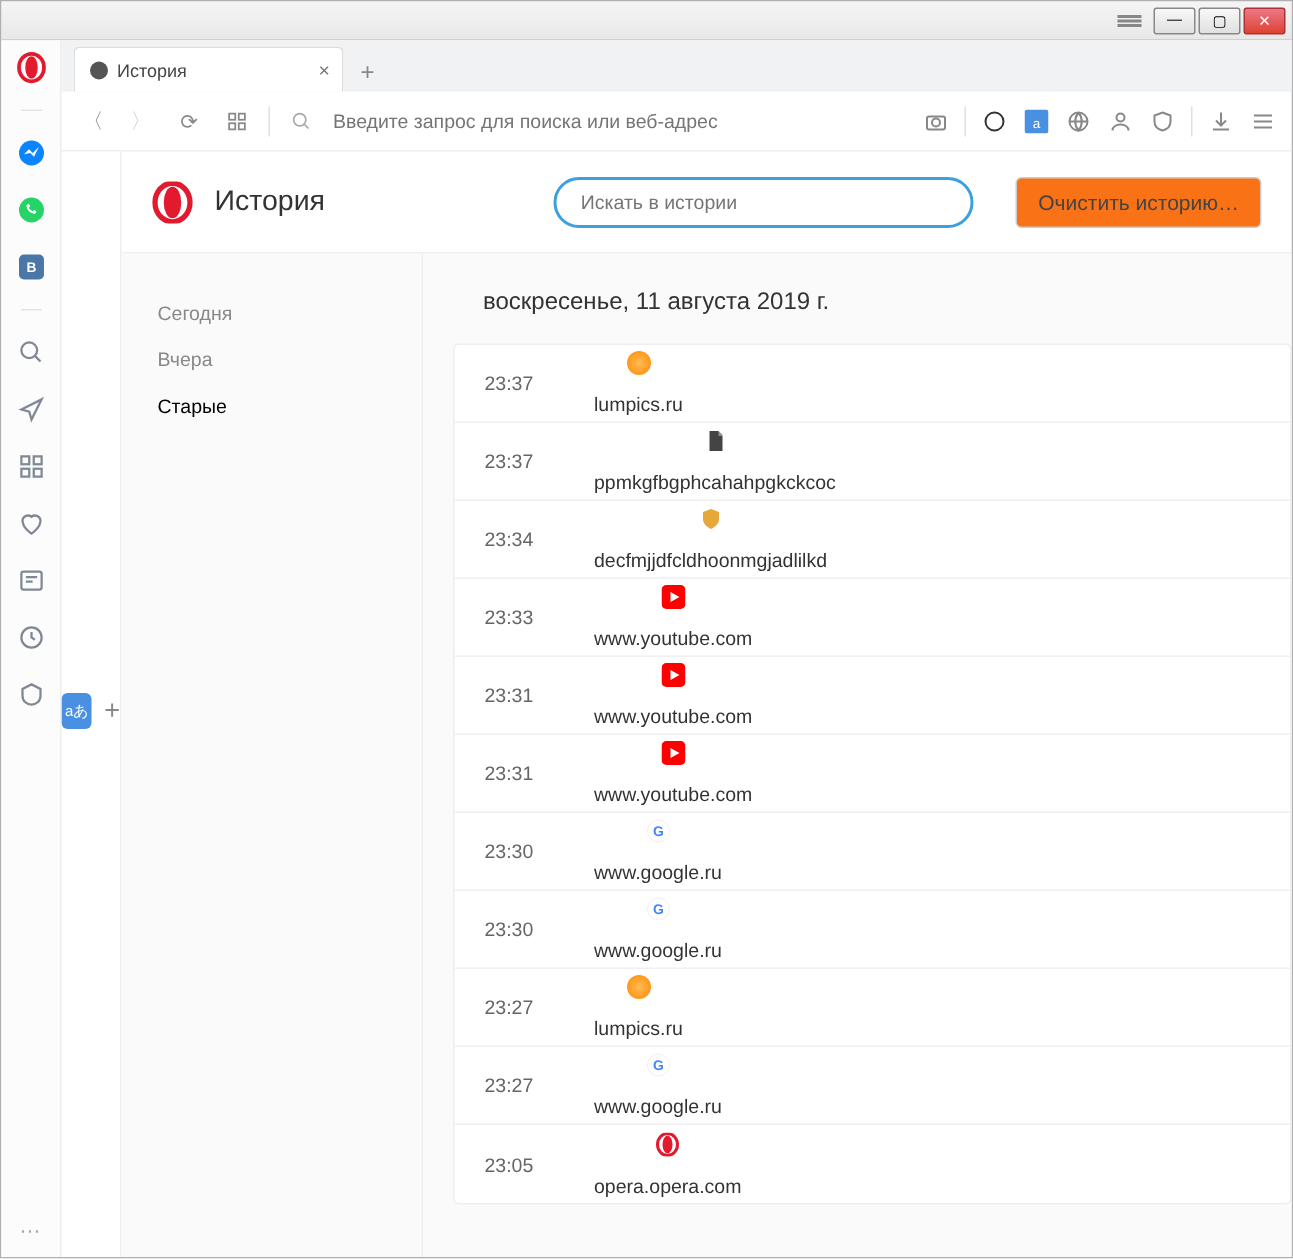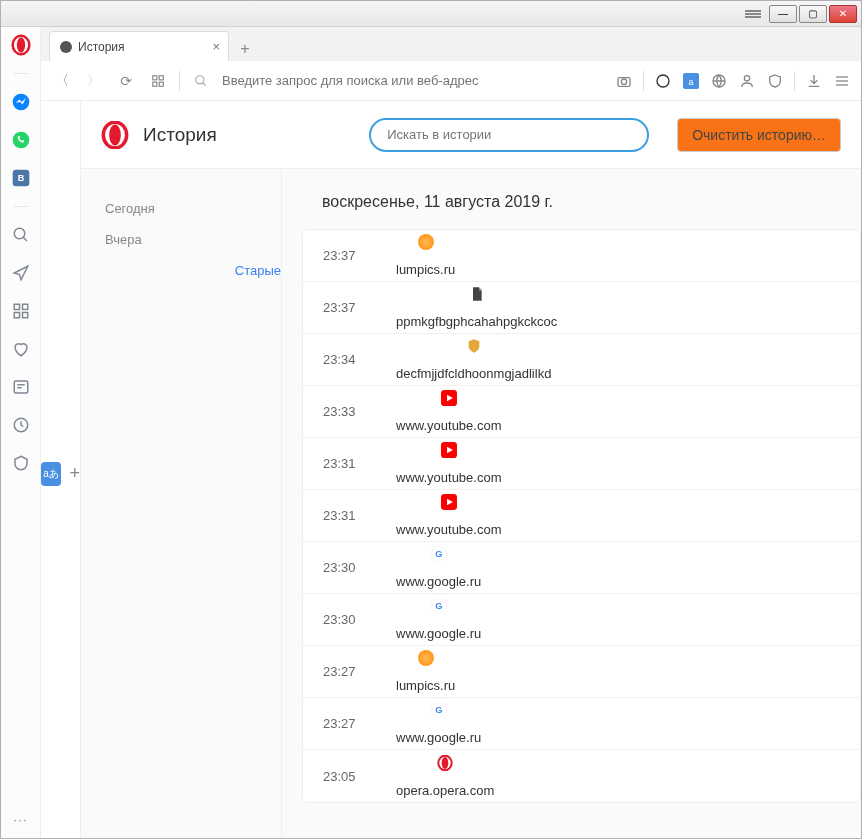--- a/index.html
+++ b/index.html
@@ -37,21 +37,21 @@
 .content { flex:1; display:flex; flex-direction:column; }
 .page-header { height:68px; display:flex; align-items:center; padding:0 20px; gap:14px; border-bottom:1px solid #eee; }
 .ph-logo { width:28px; height:28px; }
 .ph-title { font-size:19px; color:#333; font-weight:400; margin-right:auto; }
 .search-pill { flex:0 0 280px; height:34px; border:2px solid #3ca0e0; border-radius:18px; padding:0 16px; display:flex; margin-right:14px; }
 .search-pill input { border:none; outline:none; flex:1; font-size:13px; color:#333; background:transparent; }
 .clear-btn { height:34px; padding:0 14px; border:1px solid #ccc; border-radius:4px; background:#f97316; font-size:14px; color:#444; cursor:pointer; }
 .page-body { flex:1; display:flex; background:#fafafa; }
 .hist-nav { width:200px; padding:24px 0 0 24px; }
 .hist-nav-item { font-size:13px; color:#888; padding:8px 0; cursor:pointer; }
-.hist-nav-item.active { color:#3b82f6; font-weight:500;text-align:right; }
+.hist-nav-item.active { color:#000000; font-weight:500; }
 .hist-main { flex:1; padding:24px 0; border-left:1px solid #eee; }
 .date-head { font-size:16px; color:#333; padding:0 0 18px 40px; }
 .hist-list { background:#fff; border:1px solid #eee; border-radius:4px; margin:0 0 0 20px; }
 .hist-row { display:flex; align-items:center; height:52px; padding:0 20px; border-bottom:1px solid #f0f0f0; cursor:pointer; gap:33px; }
 .hist-row:last-child { border-bottom:none; }
 .hist-time { font-size:13px; color:#666; width:40px; }
 .hist-site { display:flex; align-items:center; gap:12px; font-size:13px; color:#333; overflow:hidden;flex-direction:column; }
 .fav { width:16px; height:16px; border-radius:3px; flex-shrink:0; }
 .fav.orange { background:radial-gradient(circle,#fb5,#f80); border-radius:50%; }
 .content-row { display:flex; flex:1; overflow:hidden; }

